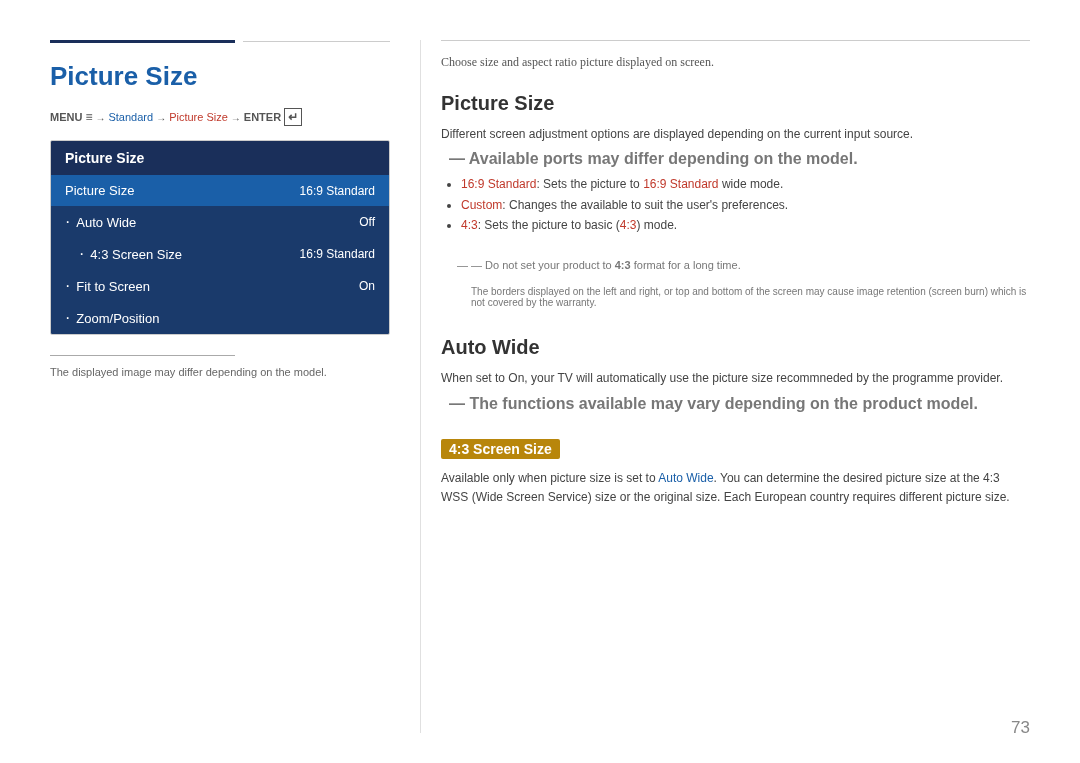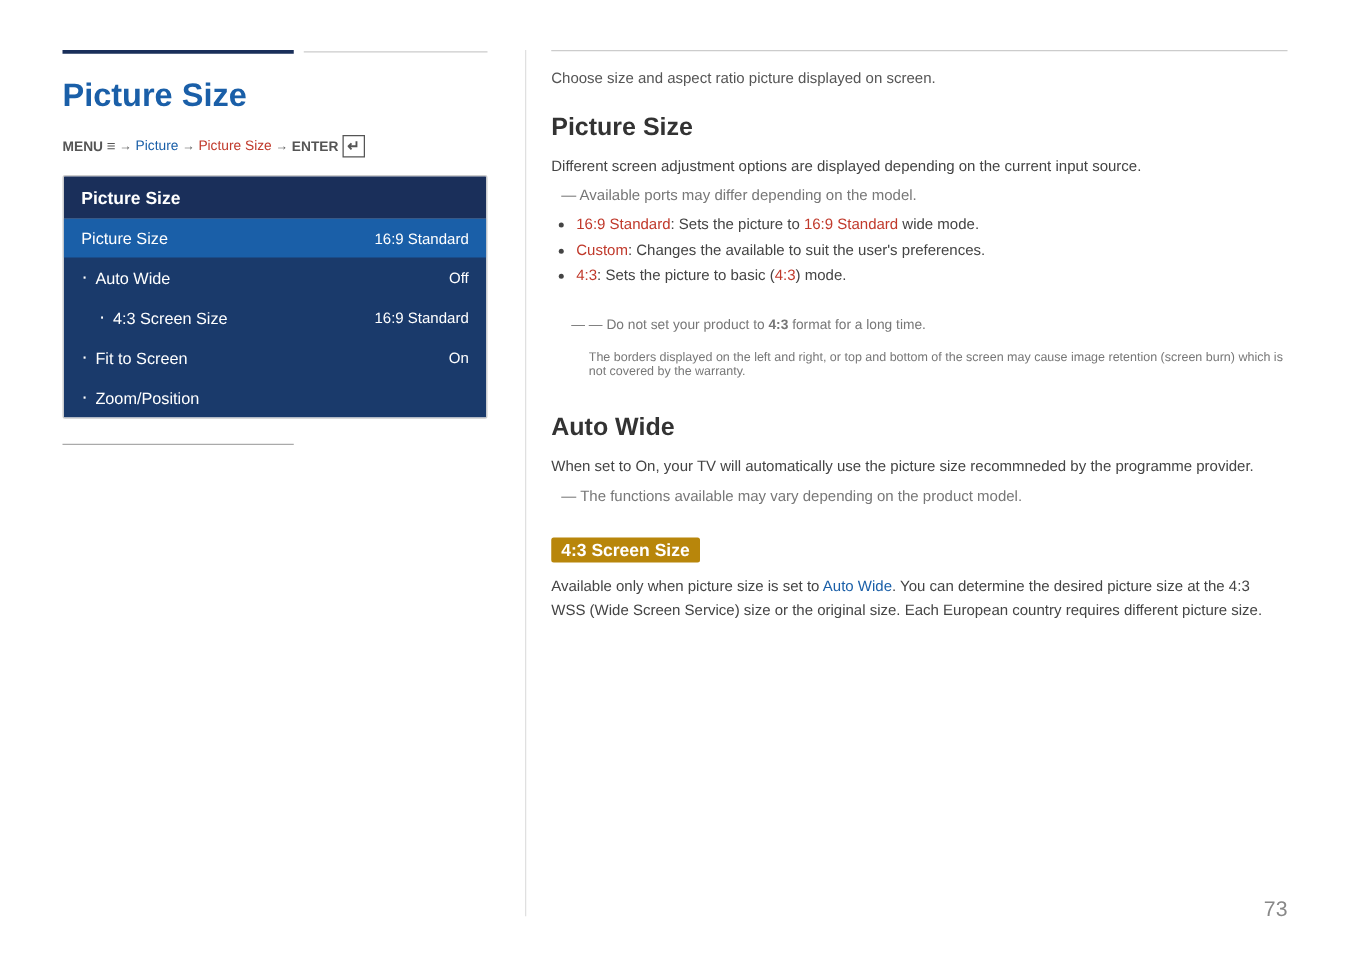--- a/index.html
+++ b/index.html
@@ -150,41 +150,43 @@
     .right-column {
       flex: 1;
       padding-left: 20px;
       border-left: 1px solid #e0e0e0;
     }
 
     .intro-text {
       font-size: 12px;
       color: #555;
       margin-bottom: 22px;
+      font-family: Liberation Serif, serif;
     }
 
     .section-title {
       font-size: 20px;
       font-weight: bold;
       color: #333;
       margin-bottom: 10px;
     }
 
     .section-body {
       font-size: 12px;
       color: #444;
       line-height: 1.6;
       margin-bottom: 6px;
     }
 
     .note-line {
-      font-size: 12px;
+      font-size: 16px;
       color: #777;
       margin-left: 8px;
       margin-bottom: 6px;
+      font-weight: bold;
     }
 
     .note-line::before {
       content: '— ';
     }
 
     .bullet-list {
       margin: 6px 0 24px 20px;
       list-style: disc;
     }
@@ -264,21 +266,21 @@
     <div class="top-rule">
       <div class="top-rule-dark"></div>
       <div class="top-rule-light"></div>
     </div>
 
     <div class="page-title">Picture Size</div>
 
     <div class="breadcrumb">
       <span class="breadcrumb-menu">MENU <span style="font-size:12px;">≡</span></span>
       <span class="breadcrumb-arrow"> → </span>
-      <span class="breadcrumb-link">Picture</span>
+      <span class="breadcrumb-link">Standard</span>
       <span class="breadcrumb-arrow"> → </span>
       <span class="breadcrumb-current">Picture Size</span>
       <span class="breadcrumb-arrow"> → </span>
       <span class="breadcrumb-menu">ENTER <span style="font-size:12px; border:1px solid #555; padding:1px 3px;">↵</span></span>
     </div>
 
     <div class="menu-box">
       <div class="menu-header">Picture Size</div>
       <div class="menu-items">
 
@@ -315,20 +317,21 @@
           <span class="menu-item-label">
             <span class="menu-item-dot">·</span>
             Zoom/Position
           </span>
           <span class="menu-item-value"></span>
         </div>
       </div>
     </div>
 
     <div class="divider-line"></div>
+    <p class="note-text">The displayed image may differ depending on the model.</p>
   </div>
 
   <div class="right-column">
     <div class="right-top-rule"></div>
 
     <p class="intro-text">Choose size and aspect ratio picture displayed on screen.</p>
 
     
     <h2 class="section-title">Picture Size</h2>
     <p class="section-body">Different screen adjustment options are displayed depending on the current input source.</p>

